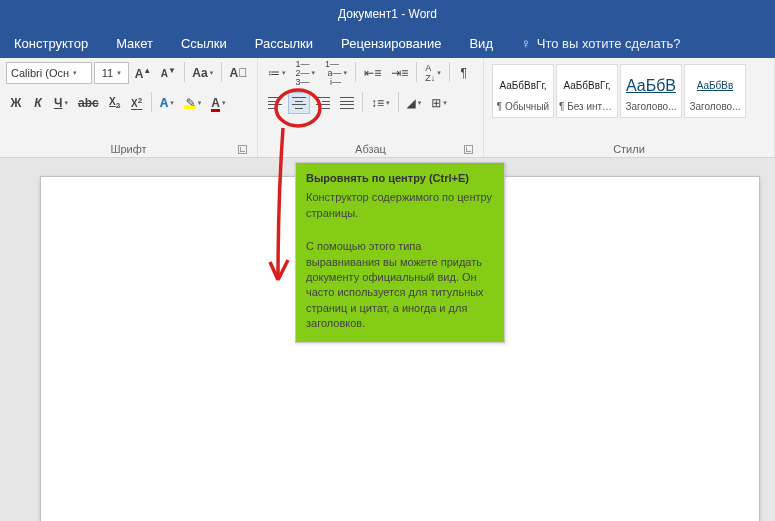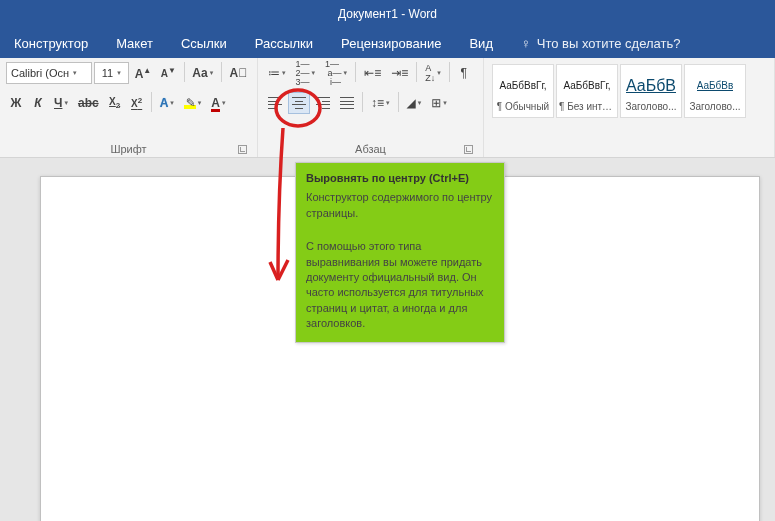--- a/index.html
+++ b/index.html
@@ -223,20 +223,21 @@
         <div class="style-item">
           <div class="prev h" style="font-size:16px;">АаБбВ</div>
           <div class="name">Заголово...</div>
         </div>
         <div class="style-item">
           <div class="prev h">АаБбВв</div>
           <div class="name">Заголово...</div>
         </div>
       </div>
     </div>
+    <div class="glabel"><span>Стили</span></div>
   </div>
 </div>
 
 <div class="doc-area">
   <div class="page"></div>
 </div>
 
 <div class="tooltip">
   <div class="tt-title">Выровнять по центру (Ctrl+E)</div>
   <div>Конструктор содержимого по центру страницы.</div>

